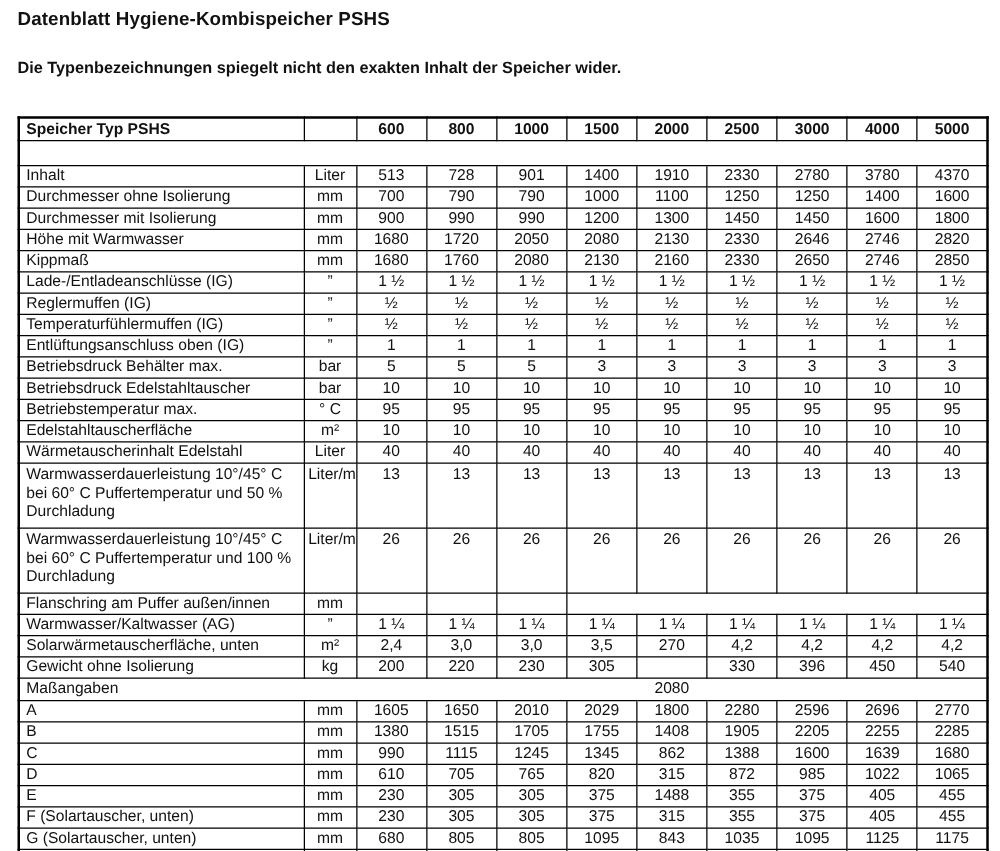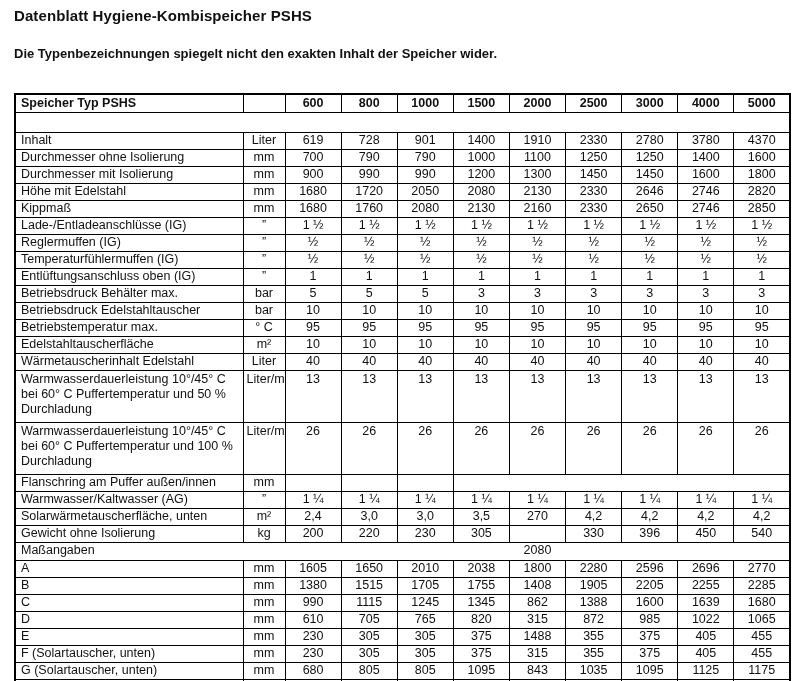--- a/index.html
+++ b/index.html
@@ -77,21 +77,21 @@
           <th>5000</th>
         </tr>
       </thead>
       <tbody>
         <tr class="spacer">
           <td colspan="11"></td>
         </tr>
         <tr>
           <td class="lbl">Inhalt</td>
           <td class="unit">Liter</td>
-          <td>619</td>
+          <td>513</td>
           <td>728</td>
           <td>901</td>
           <td>1400</td>
           <td>1910</td>
           <td>2330</td>
           <td>2780</td>
           <td>3780</td>
           <td>4370</td>
         </tr>
         <tr>
@@ -114,21 +114,21 @@
           <td>990</td>
           <td>990</td>
           <td>1200</td>
           <td>1300</td>
           <td>1450</td>
           <td>1450</td>
           <td>1600</td>
           <td>1800</td>
         </tr>
         <tr>
-          <td class="lbl">Höhe mit Edelstahl</td>
+          <td class="lbl">Höhe mit Warmwasser</td>
           <td class="unit">mm</td>
           <td>1680</td>
           <td>1720</td>
           <td>2050</td>
           <td>2080</td>
           <td>2130</td>
           <td>2330</td>
           <td>2646</td>
           <td>2746</td>
           <td>2820</td>
@@ -340,21 +340,21 @@
           <td class="lbl" colspan="6">Maßangaben</td>
           <td>2080</td>
           <td colspan="4"></td>
         </tr>
         <tr>
           <td class="lbl">A</td>
           <td class="unit">mm</td>
           <td>1605</td>
           <td>1650</td>
           <td>2010</td>
-          <td>2038</td>
+          <td>2029</td>
           <td>1800</td>
           <td>2280</td>
           <td>2596</td>
           <td>2696</td>
           <td>2770</td>
         </tr>
         <tr>
           <td class="lbl">B</td>
           <td class="unit">mm</td>
           <td>1380</td>

